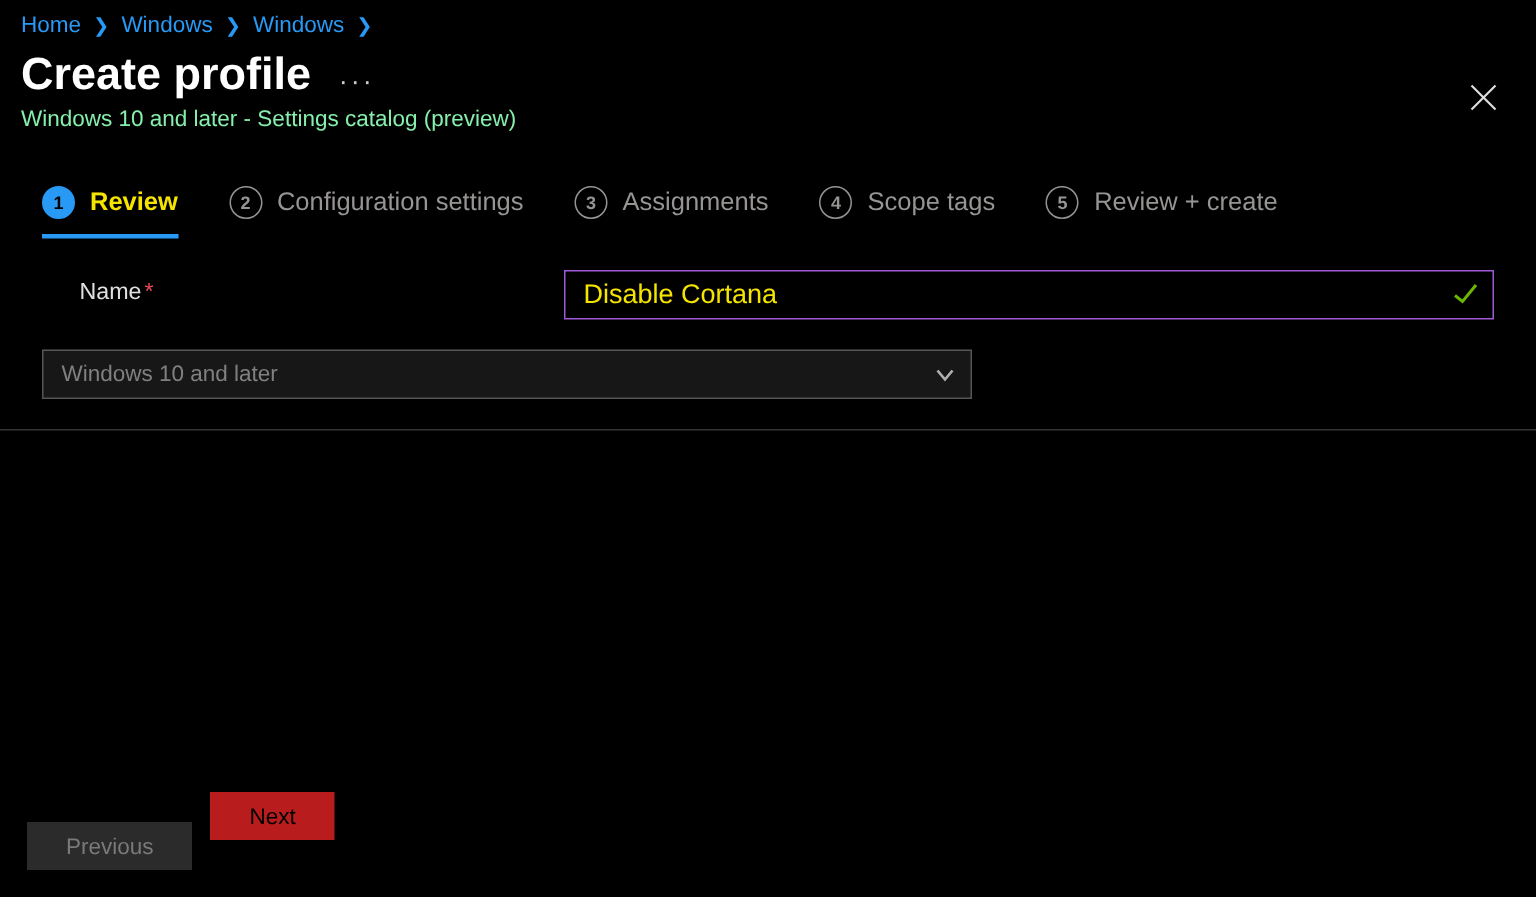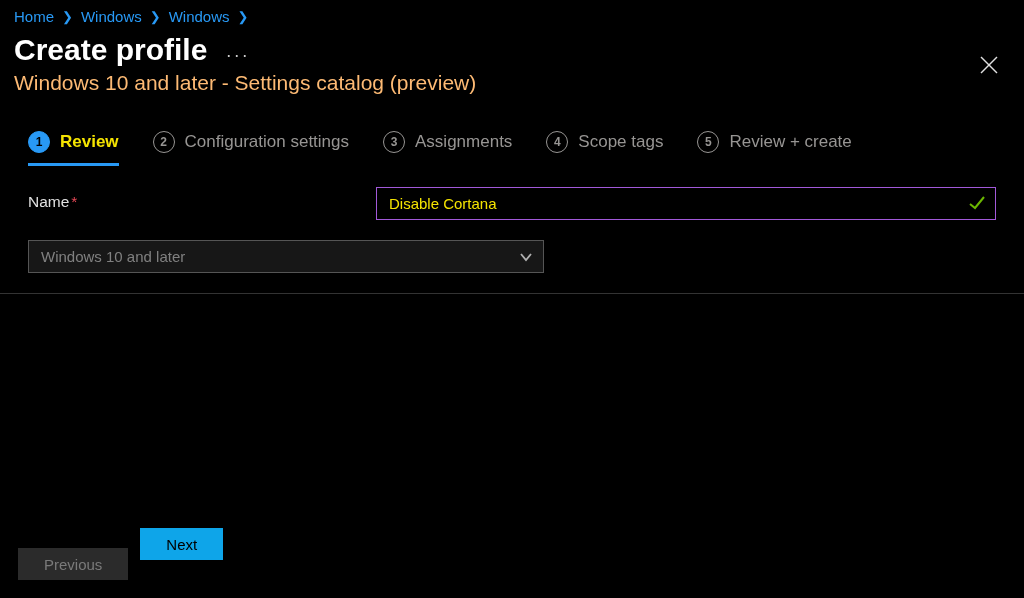--- a/index.html
+++ b/index.html
@@ -3,45 +3,45 @@
 <meta charset="utf-8">
 <style>
   * { margin:0; padding:0; box-sizing:border-box; font-family:"Segoe UI",Arial,sans-serif; }
   body { background:#000; color:#fff; width:1024px; height:598px; overflow:hidden; position:relative; }
   .breadcrumb { display:flex; align-items:center; gap:8px; padding:8px 14px 4px; font-size:15px; }
   .breadcrumb a { color:#2899f5; text-decoration:none; cursor:pointer; }
   .breadcrumb .sep { color:#2899f5; font-size:13px; }
   .header { padding:4px 14px 10px; position:relative; }
   .header h1 { font-size:30px; font-weight:600; display:inline-block;text-align:center; }
   .header .dots { display:inline-block; color:#ccc; font-size:18px; margin-left:14px; vertical-align:middle; letter-spacing:2px; cursor:pointer; }
-  .header .sub { color:#fdba74; font-size:21px; margin-top:4px; }
+  .header .sub { color:#86efac; font-size:15px; margin-top:4px; }
   .close { position:absolute; top:56px; right:26px; cursor:pointer; }
   .close svg { width:18px; height:18px; stroke:#e0e0e0; stroke-width:1.4; }
   .tabs { display:flex; align-items:center; gap:34px; padding:26px 28px 0; border-bottom:1px solid transparent; }
   .tab { display:flex; align-items:center; gap:10px; color:#979593; font-size:17px; cursor:pointer; padding-bottom:10px; border-bottom:3px solid transparent; }
   .tab.active { color:#f5e400; font-weight:600; border-bottom-color:#2899f5; }
   .tab .num { width:22px; height:22px; border-radius:50%; display:flex; align-items:center; justify-content:center; font-size:12px; font-weight:600; border:1.5px solid #979593; color:#979593; }
   .tab.active .num { background:#2899f5; border-color:#2899f5; color:#000; }
   .form { padding:20px 28px 0; }
   .row { display:flex; align-items:flex-start; margin-bottom:20px; }
-  .label { width:360px; color:#e0e0e0; font-size:15.5px; padding-top:6px; }
+  .label { width:360px; color:#e0e0e0; font-size:15.5px; padding-top:6px;margin-left:25px; }
   .req { color:#e74856; margin-left:2px; }
   .field { flex:1; position:relative; }
-  .text-input { width:620px; height:33px; background:#000; border:1px solid #a259d9; color:#f5e400; font-size:15px; padding:0 44px 0 12px; outline:none; }
+  .text-input { width:620px; height:33px; background:#000; border:1px solid #a259d9; color:#f5e400; font-size:18px; padding:0 44px 0 12px; outline:none; }
   .valid { position:absolute; right:10px; top:7px; }
   .valid svg { width:18px; height:18px; stroke:#6bb700; stroke-width:2; fill:none; }
   .textarea { width:620px; height:180px; background:#000; border:1px solid #555; color:#e0e0e0; font-size:15px; padding:8px 12px; outline:none; resize:none; }
-  .select { width:516px; height:33px; background:#171717; border:1px solid #555; color:#808080; font-size:15px; padding:0 34px 0 12px; position:relative; display:flex; align-items:center; cursor:default; }
+  .select { width:620px; height:33px; background:#171717; border:1px solid #555; color:#808080; font-size:15px; padding:0 34px 0 12px; position:relative; display:flex; align-items:center; cursor:default; }
   .select .chev { position:absolute; right:10px; top:9px; }
   .select .chev svg { width:14px; height:14px; stroke:#b0b0b0; stroke-width:1.8; fill:none; }
   .divider { height:1px; background:#333; margin-top:10px; }
   .footer { position:absolute; bottom:0; left:0; right:0; padding:14px 18px 18px; display:flex; gap:12px; }
   .btn { height:32px; padding:0 26px; font-size:15px; border:none; cursor:pointer; }
   .btn-prev { background:#2b2b2b; color:#7a7a7a; cursor:default;margin-top:20px; }
-  .btn-next { background:#0ea5e9; color:#000; font-weight:500; }
+  .btn-next { background:#b91c1c; color:#000; font-weight:500; }
 </style>
 </head>
 <body>
 
 <div class="breadcrumb">
   <a>Home</a>
   <span class="sep">❯</span>
   <a>Windows</a>
   <span class="sep">❯</span>
   <a>Windows</a>

